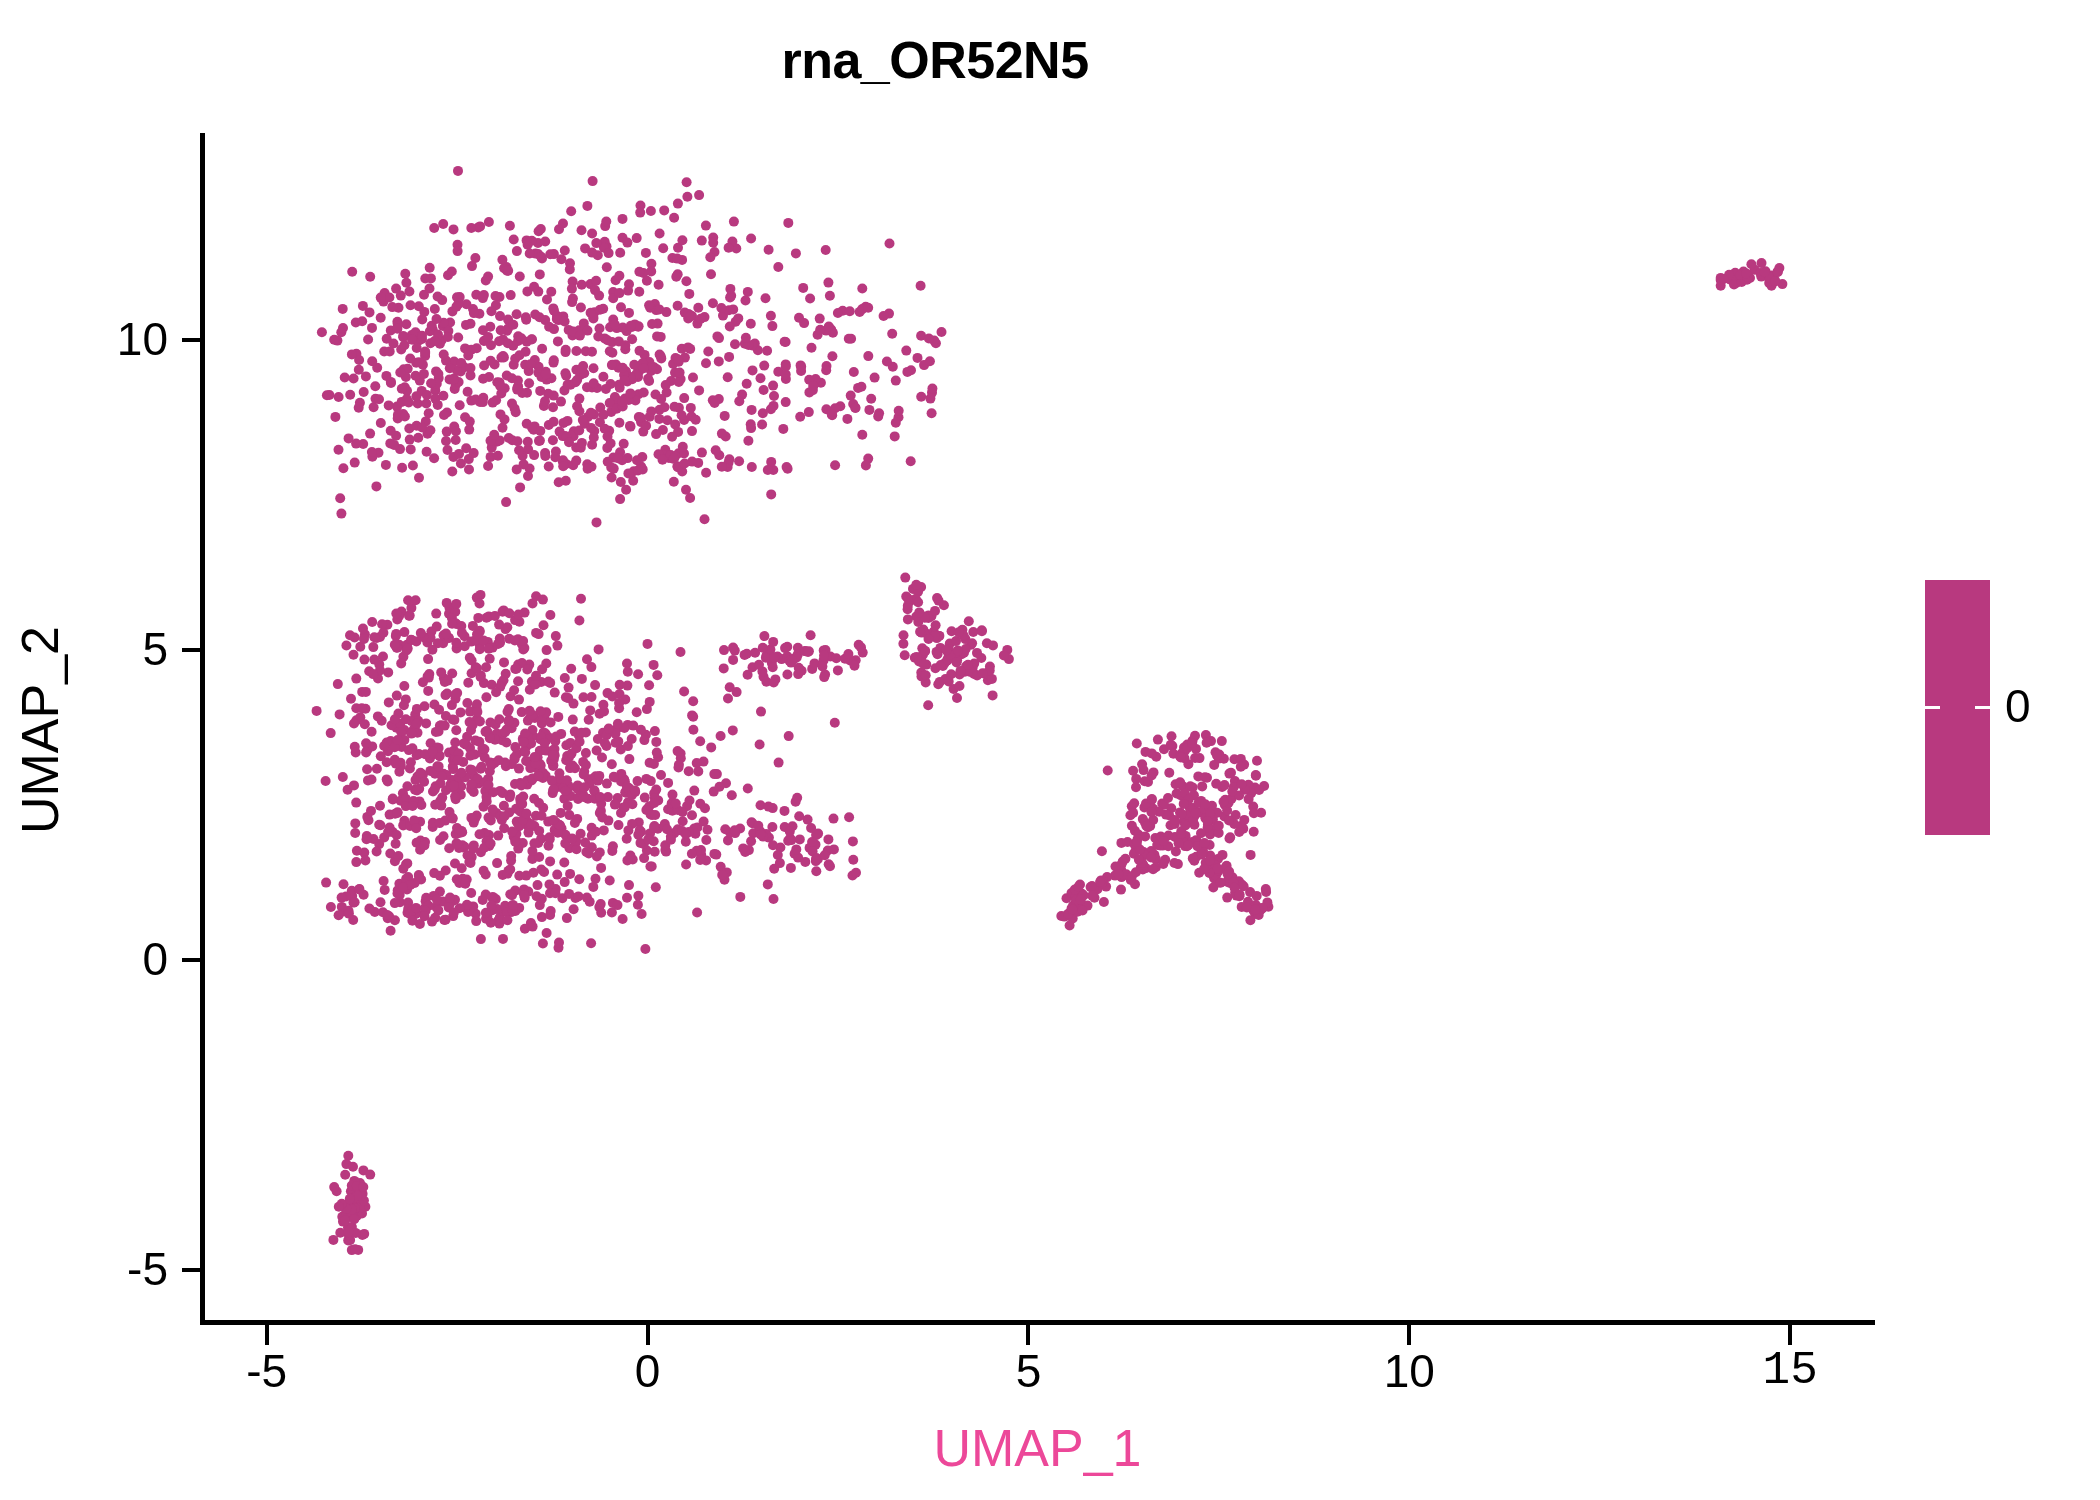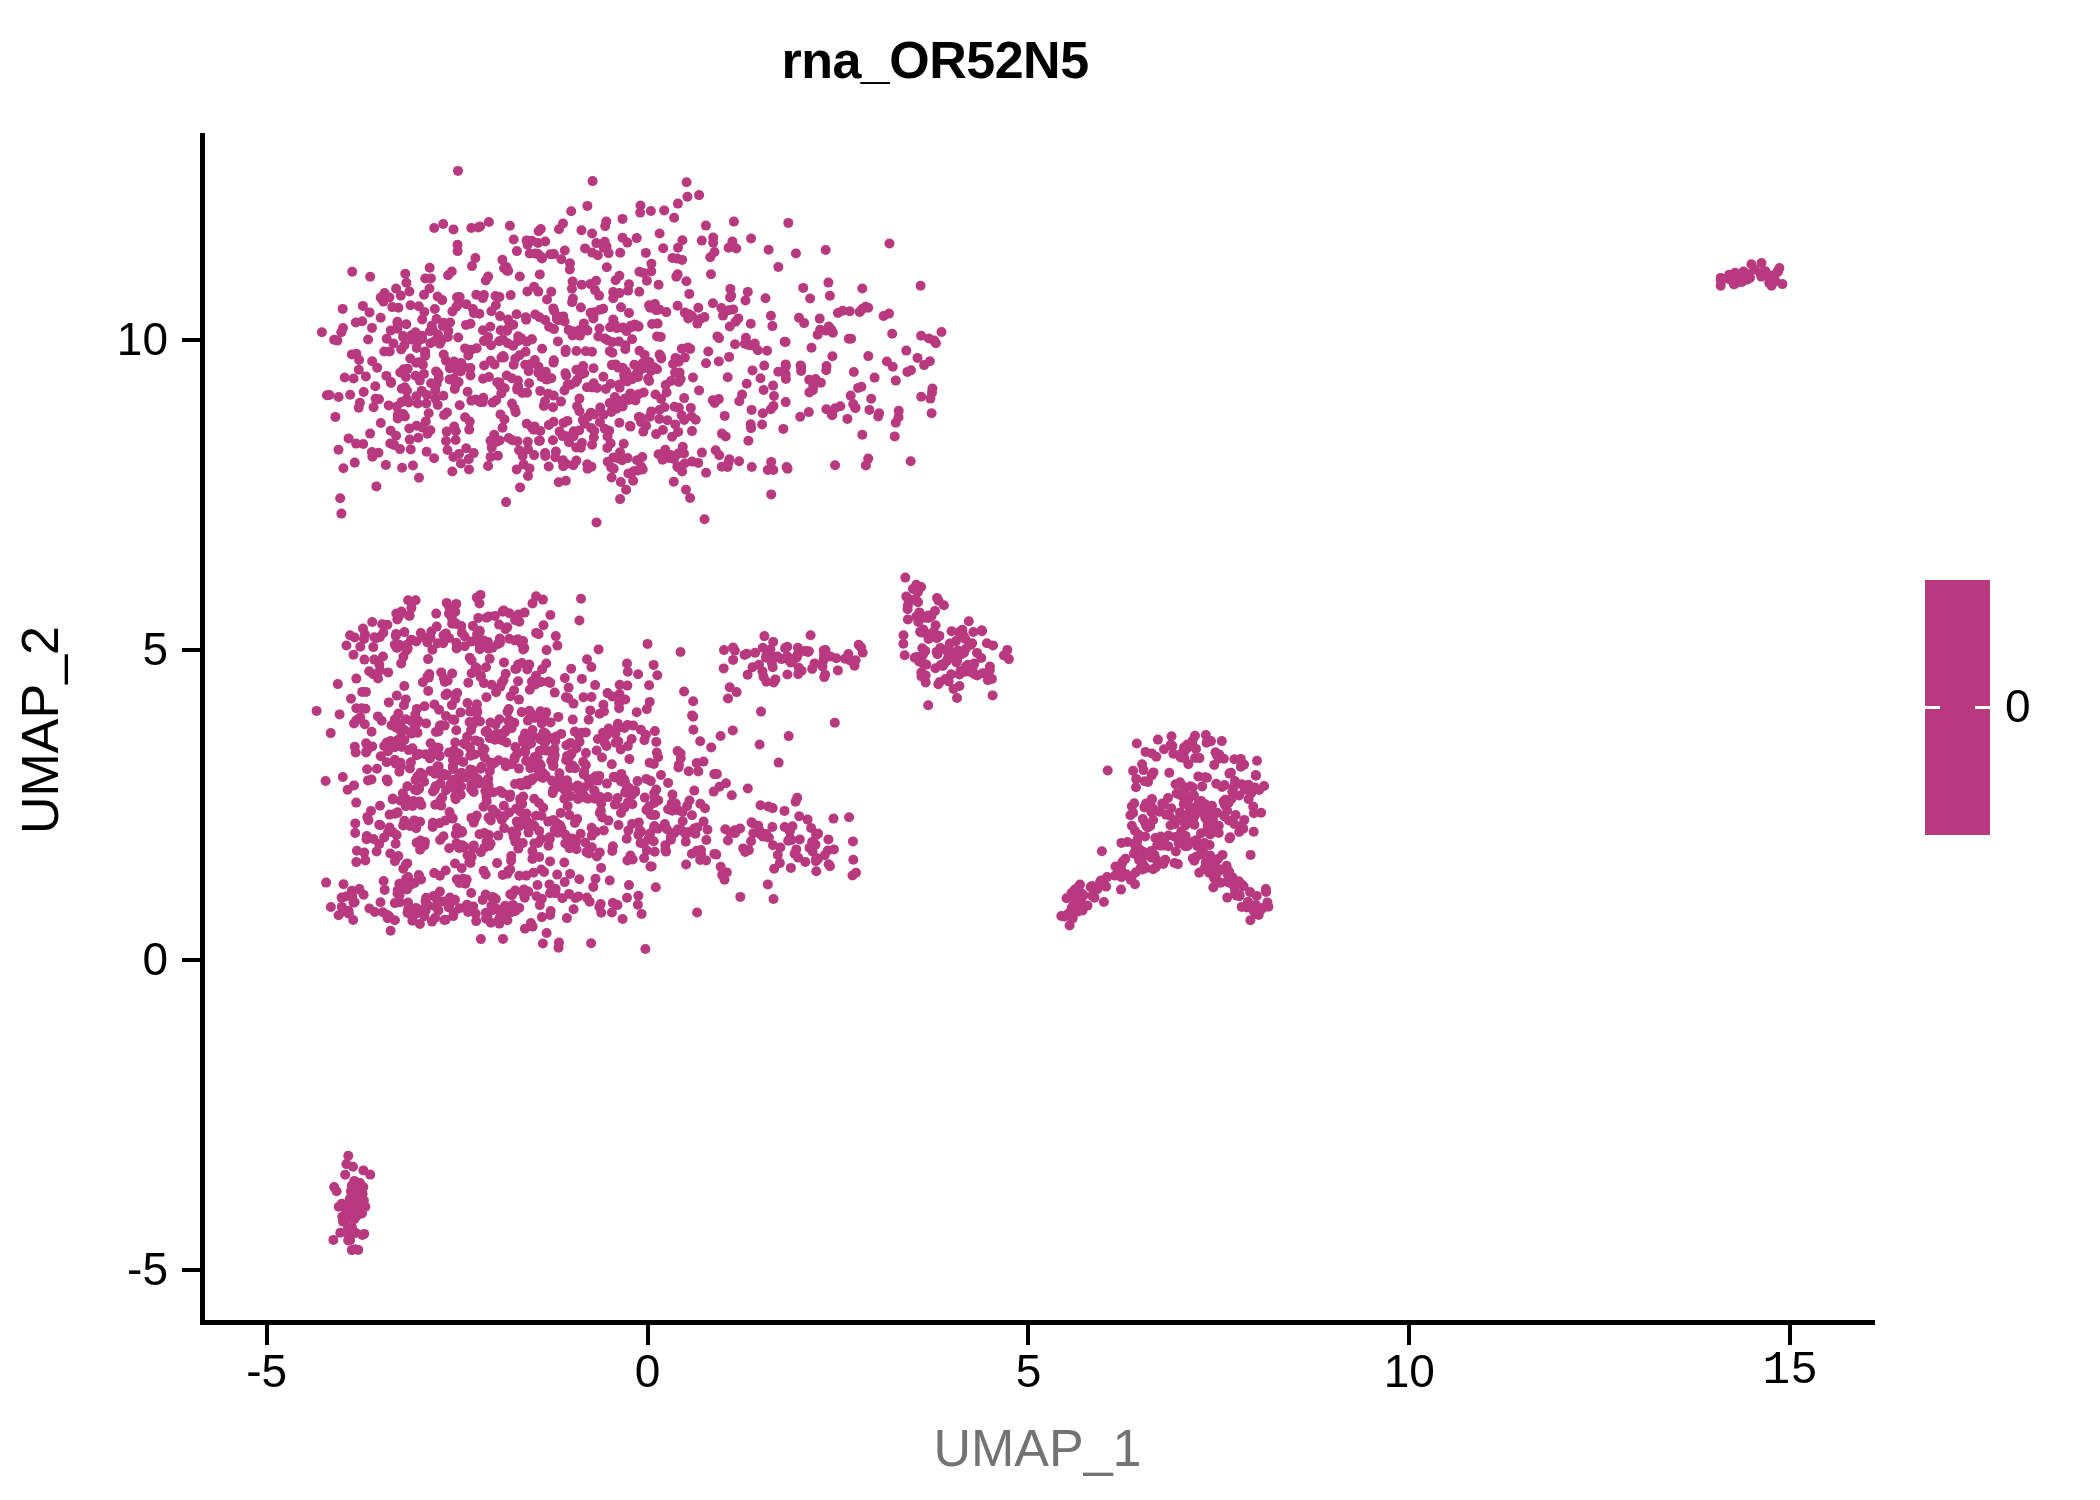--- a/index.html
+++ b/index.html
@@ -103,21 +103,21 @@
     font-family: "Liberation Sans", sans-serif;
   }
   
   #x-axis-title {
     position: absolute;
     left: 200px;
     top: 1418px;
     width: 1675px;
     text-align: center;
     font-size: 52px;
-    color: #737373;
+    color: #ec4899;
     font-family: "Liberation Sans", sans-serif;
     white-space: nowrap;
   }
   #y-axis-title {
     position: absolute;
     left: -560px;
     top: 700px;
     width: 1200px;
     text-align: center;
     font-size: 52px;

